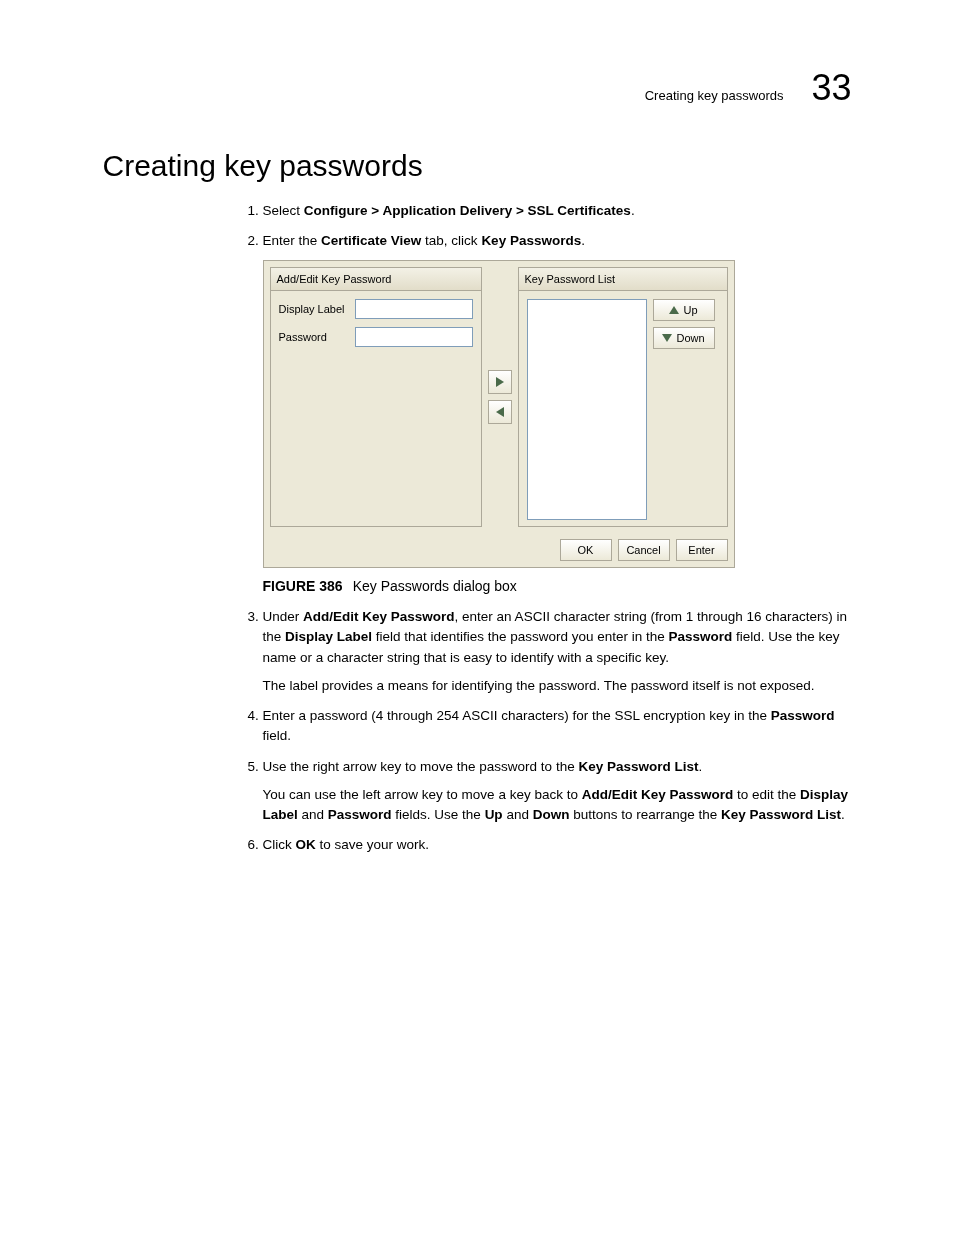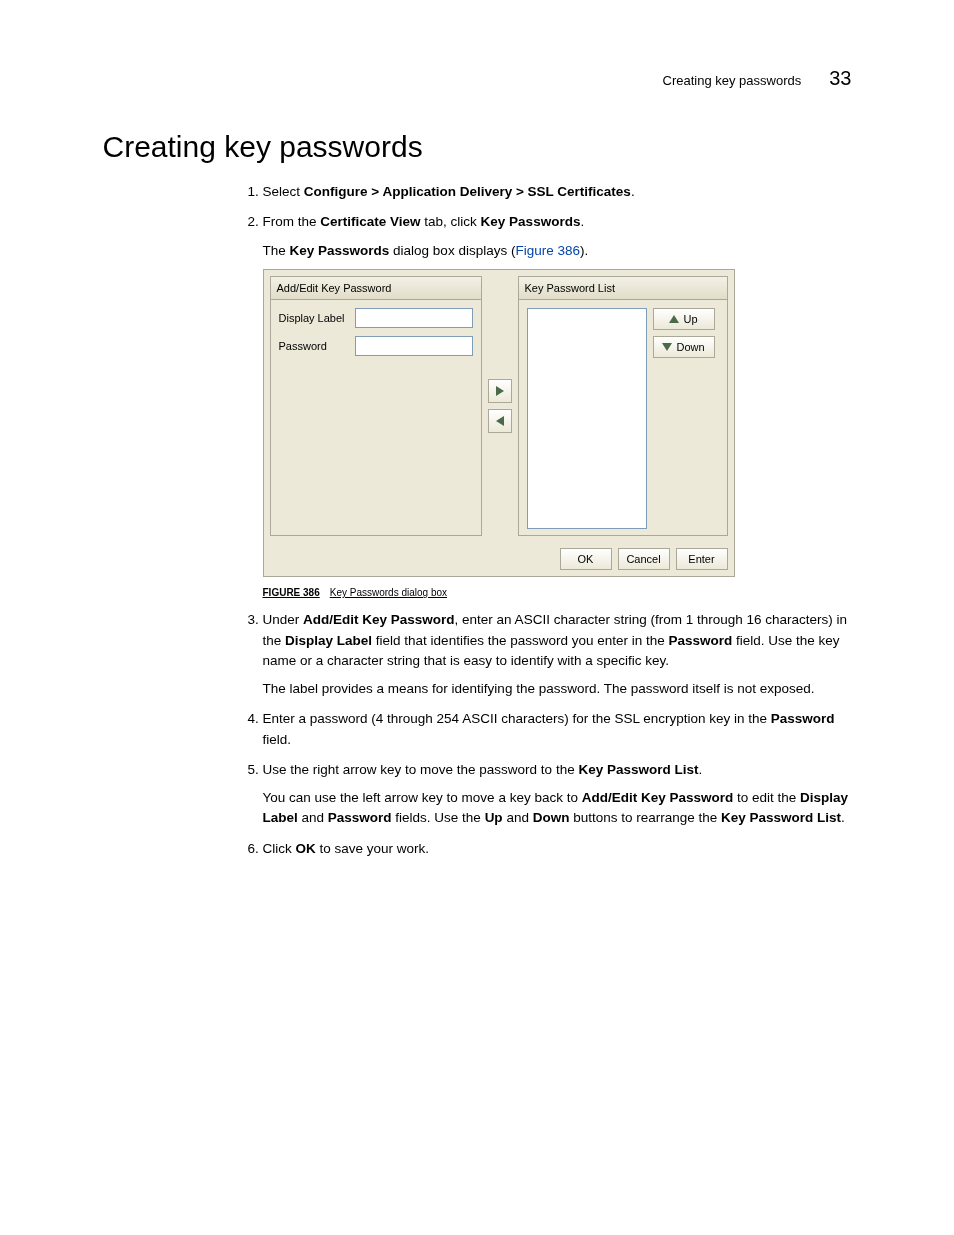--- a/index.html
+++ b/index.html
@@ -1,19 +1,19 @@
 <!DOCTYPE html>
 <html><head>
 <meta charset="utf-8">
 <style>
   html,body{margin:0;padding:0;background:#fff;font-family:Arial,Helvetica,sans-serif;color:#000;}
   .page{width:909px;height:1235px;position:relative;margin:7px auto;box-sizing:border-box;padding:60px 80px 40px 80px;}
   .running-head{display:flex;justify-content:flex-end;align-items:baseline;gap:28px;margin-bottom:40px;}
   .running-head .txt{font-size:13px;}
-  .running-head .num{font-size:20px;font-weight:300;font-family:Arial,Helvetica,sans-serif;}
+  .running-head .num{font-size:36px;font-weight:300;font-family:Arial,Helvetica,sans-serif;}
   h1{font-size:30px;font-weight:400;margin:0 0 18px 0;}
   .body-block{margin-left:140px;font-size:13.5px;line-height:1.5;}
   .body-block p{margin:0 0 12px 0;}
   ol.steps{list-style:decimal;margin:0 0 12px 0;padding-left:20px;}
   ol.steps>li{margin-bottom:10px;}
   ol.steps>li>p{margin:8px 0 0 0;}
   .b{font-weight:bold;}
   .link{color:#0645AD;}
 
   
@@ -30,43 +30,42 @@
   .arrow-btn{width:22px;height:22px;border:1px solid #aca899;background:linear-gradient(#fff,#ece9d8);display:flex;align-items:center;justify-content:center;}
   .arrow-btn svg{width:8px;height:10px;}
   .listbox{border:1px solid #7f9db9;background:#fff;width:118px;height:100%;}
   .right-body{display:flex;gap:6px;}
   .updown{display:flex;flex-direction:column;gap:6px;align-items:stretch;}
   .ud-btn{width:60px;height:20px;border:1px solid #aca899;background:linear-gradient(#fff,#ece9d8);display:flex;align-items:center;justify-content:center;gap:4px;font-size:11px;}
   .ud-btn svg{width:10px;height:8px;}
   .dlg-footer{display:flex;justify-content:flex-end;gap:6px;padding:6px;}
   .dlg-footer .btn{width:50px;height:20px;border:1px solid #aca899;background:linear-gradient(#fff,#ece9d8);display:flex;align-items:center;justify-content:center;font-size:11px;}
 
-  .fig-caption{font-size:10px;margin-top:8px;text-decoration:underline;}
+  .fig-caption{font-size:14px;margin-top:8px;}
   .fig-caption .figno{font-weight:bold;margin-right:10px;}
 </style>
 </head>
 <body>
 <div class="page">
 
   <div class="running-head">
     <span class="txt">Creating key passwords</span>
     <span class="num">33</span>
   </div>
 
   <h1>Creating key passwords</h1>
 
   <div class="body-block">
 
     <ol class="steps">
       <li>
         <span>Select </span><span class="b">Configure &gt; Application Delivery &gt; SSL Certificates</span><span>.</span>
       </li>
       <li>
-        <span>From the </span><span class="b">Certificate View</span><span> tab, click </span><span class="b">Key Passwords</span><span>.</span>
-        <p><span>The </span><span class="b">Key Passwords</span><span> dialog box displays (</span><span class="link">Figure 386</span><span>).</span></p>
+        <span>Enter the </span><span class="b">Certificate View</span><span> tab, click </span><span class="b">Key Passwords</span><span>.</span>
 
         
         <div class="fig">
           <div class="dlg">
             <div class="dlg-row">
 
               <div class="panel" style="flex:1;">
                 <div class="panel-head">Add/Edit Key Password</div>
                 <div class="panel-body">
                   <div class="form-row">

